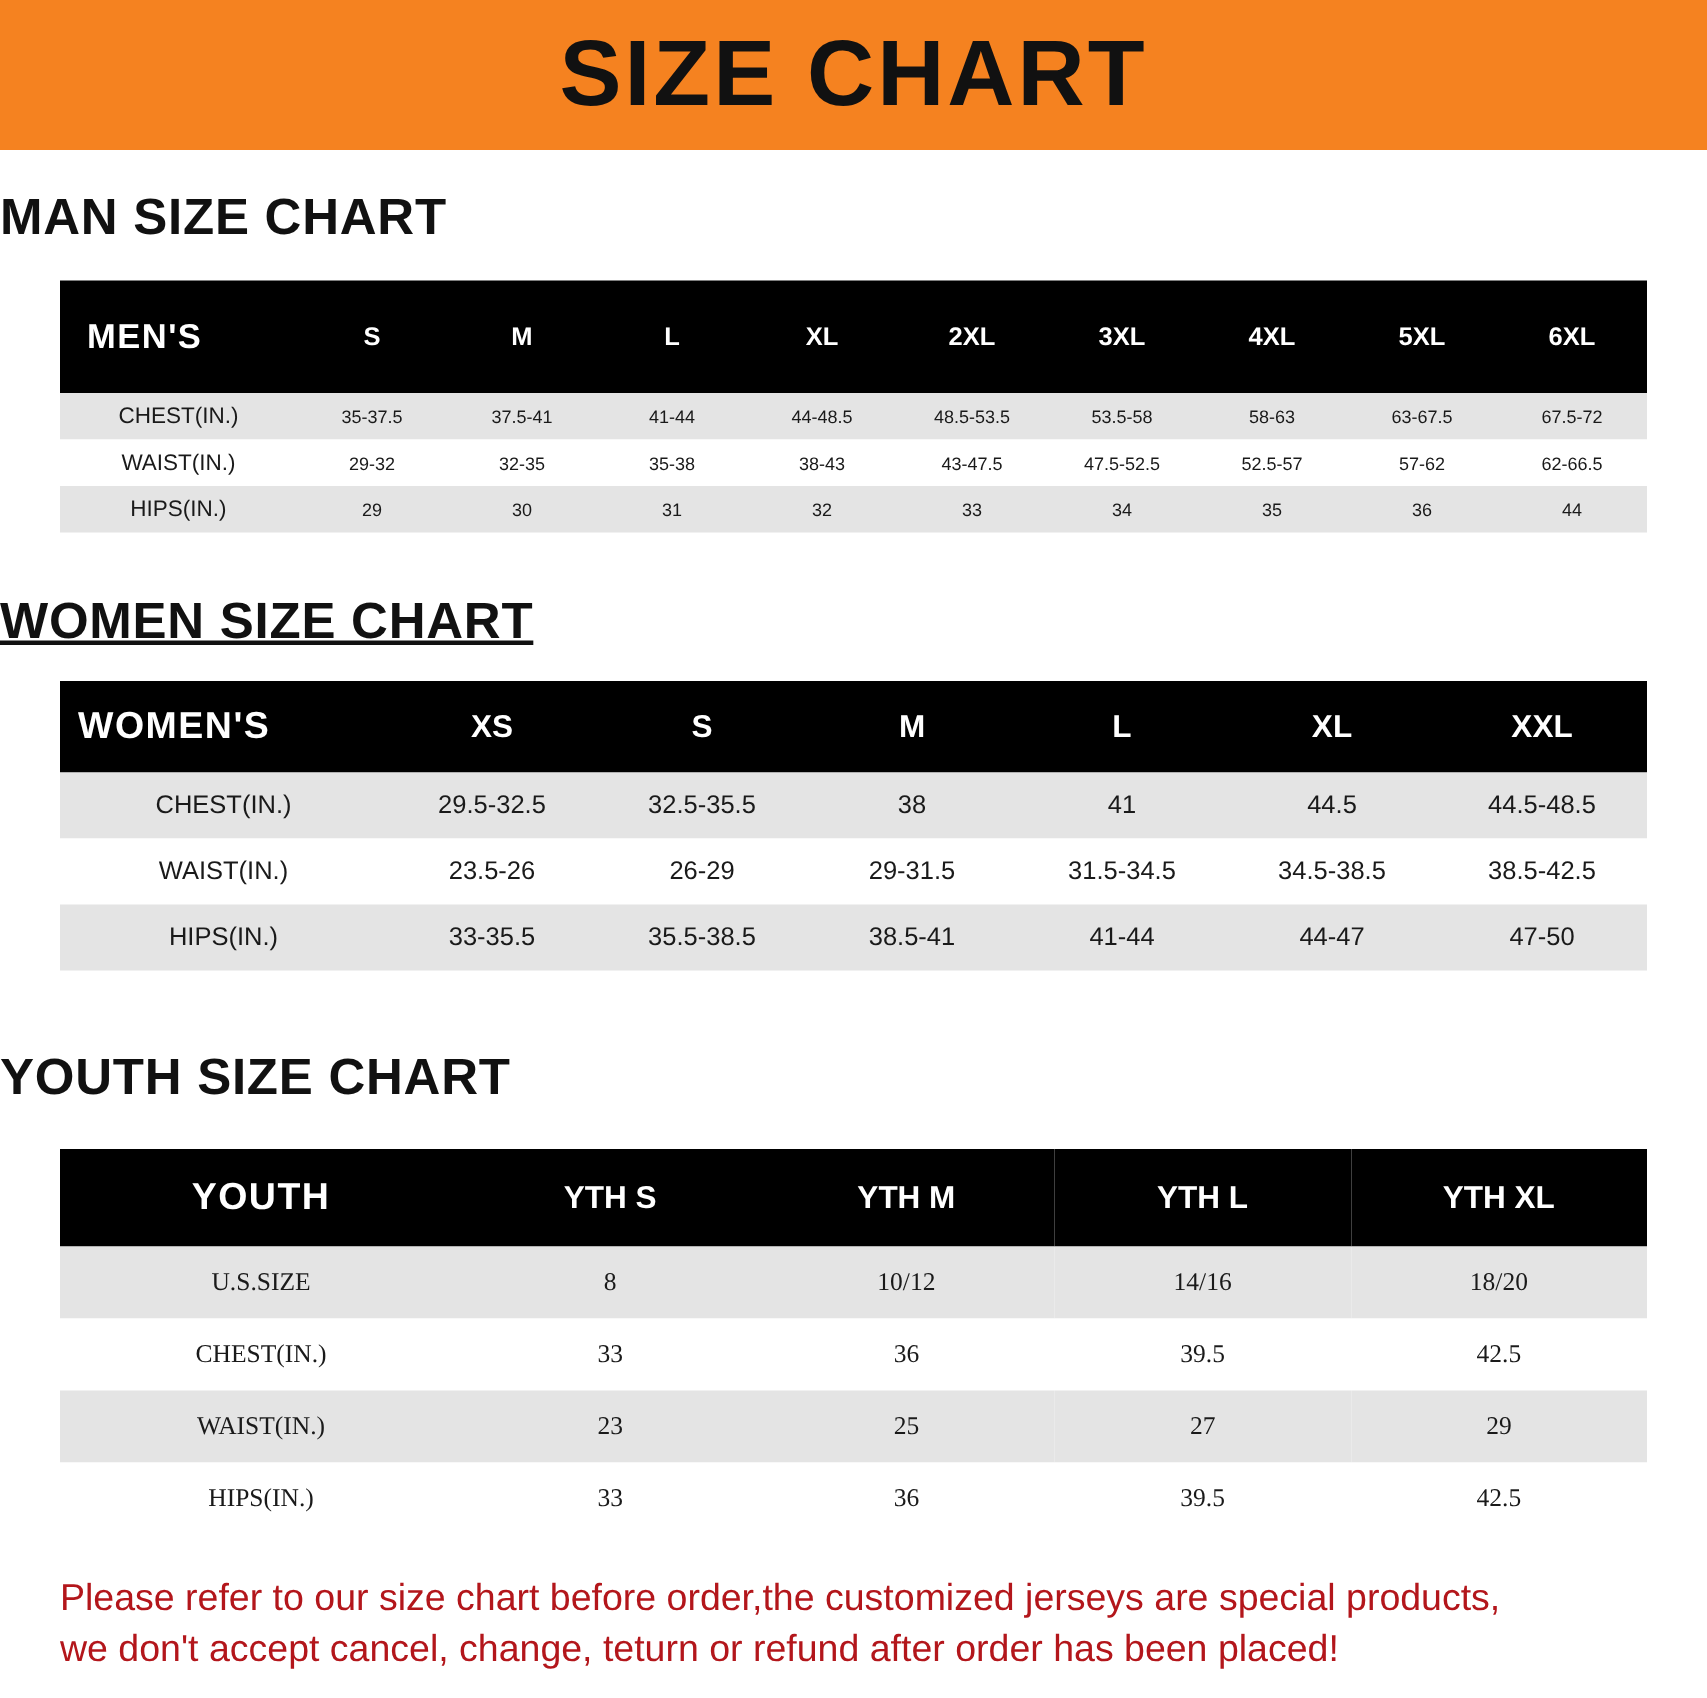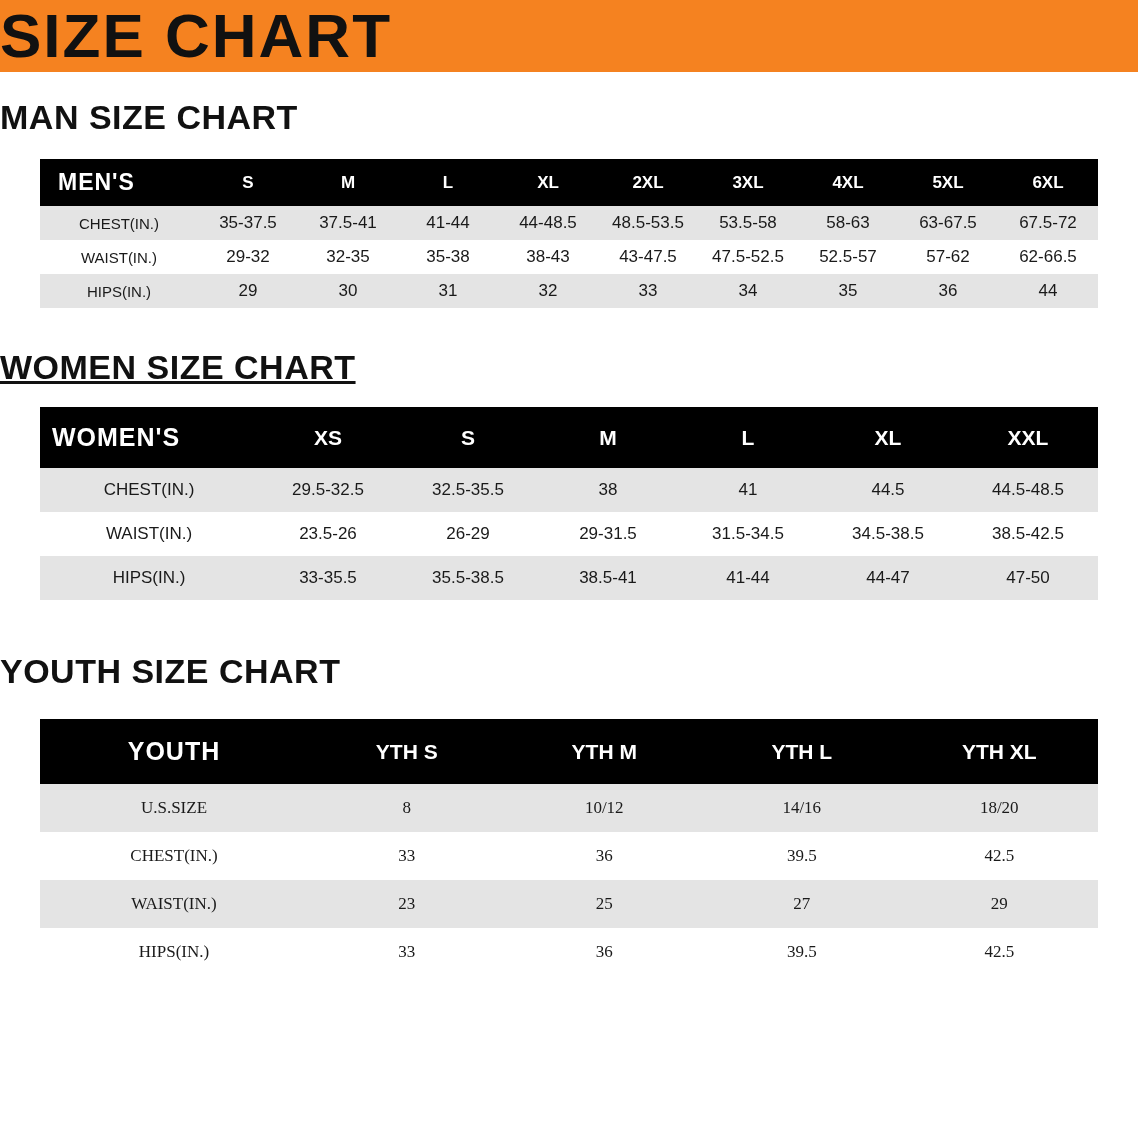--- a/index.html
+++ b/index.html
@@ -11,24 +11,24 @@
     width: 1138px;
     height: 1132px;
     font-family: "Liberation Sans", sans-serif;
     color: #111111;
     overflow: hidden;
   }
 
   
   .banner {
     background: #f58220;
-    height: 72px;
+    height: 100px;
     display: flex;
     align-items: center;
-    justify-content: flex-start;
+    justify-content: center;
   }
   .banner-title {
     font-family: "Liberation Sans", sans-serif;
     font-weight: bold;
     font-size: 62px;
     letter-spacing: 2px;
     color: #111111;
     line-height: 1;
   }
 
@@ -51,41 +51,41 @@
   table {
     width: 1058px;
     border-collapse: collapse;
     table-layout: fixed;
   }
   thead th {
     background: #000000;
     color: #ffffff;
     font-weight: bold;
     text-align: center;
-    padding: 10px 2px;
+    padding: 24px 2px;
   }
   thead th.rowlabel {
     text-align: left;
     padding-left: 18px;
   }
   tbody td {
     text-align: center;
     padding: 7px 2px;
     color: #1a1a1a;
   }
   tbody td.rowlabel {
     text-align: center;
   }
   tbody tr.shade td { background: #e4e4e4; }
   tbody tr.plain td { background: #ffffff; }
 
   
   #men-table thead th { font-size: 17px; }
   #men-table thead th.rowlabel { font-size: 23px; letter-spacing: 1px; }
-  #men-table tbody td { font-size: 17px; }
+  #men-table tbody td { font-size: 12px; }
   #men-table tbody td.rowlabel { font-size: 15px; }
   #men-table col.lbl { width: 158px; }
 
   
   #women-table thead th { font-size: 21px; padding: 16px 2px; }
   #women-table thead th.rowlabel { font-size: 25px; letter-spacing: 1px; padding-left: 12px; }
   #women-table tbody td { font-size: 17px; padding: 12px 2px; }
   #women-table col.lbl { width: 218px; }
 
   
@@ -285,13 +285,15 @@
         <td>33</td>
         <td>36</td>
         <td>39.5</td>
         <td>42.5</td>
       </tr>
     </tbody>
   </table>
 </div>
 
 <div class="note">
+  <span class="line">Please refer to our size chart before order,the customized jerseys are special products,</span>
+  <span class="line">we don't accept cancel, change, teturn or refund after order has been placed!</span>
 </div>
 
 </body></html>

